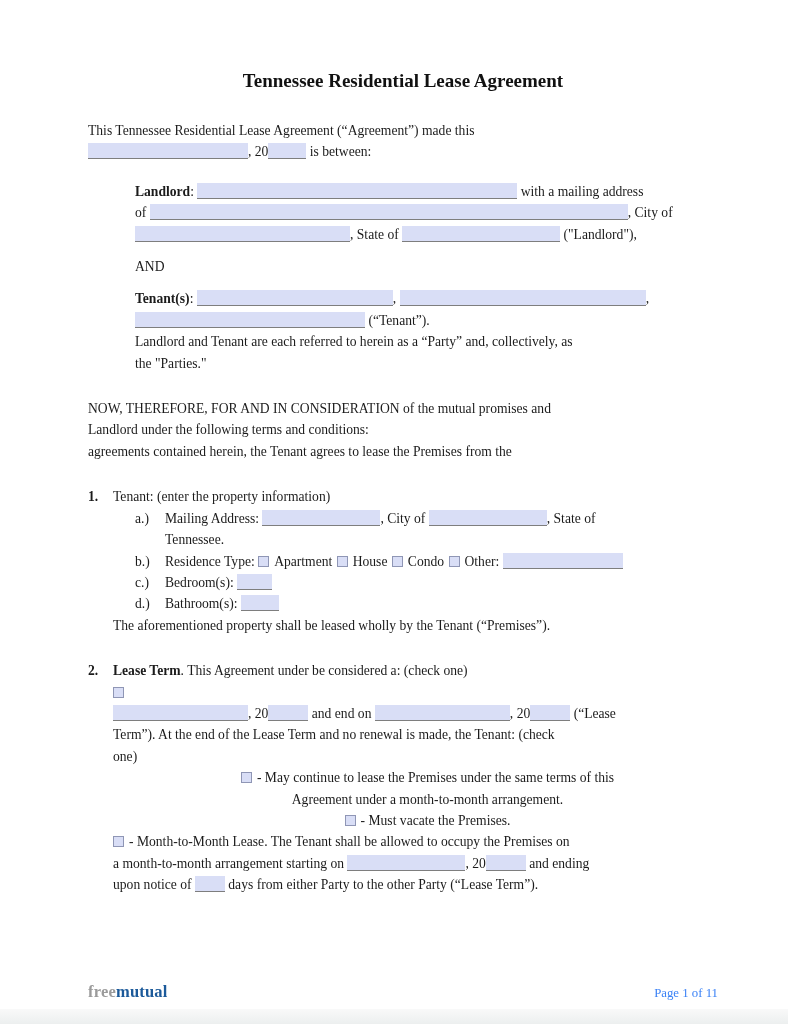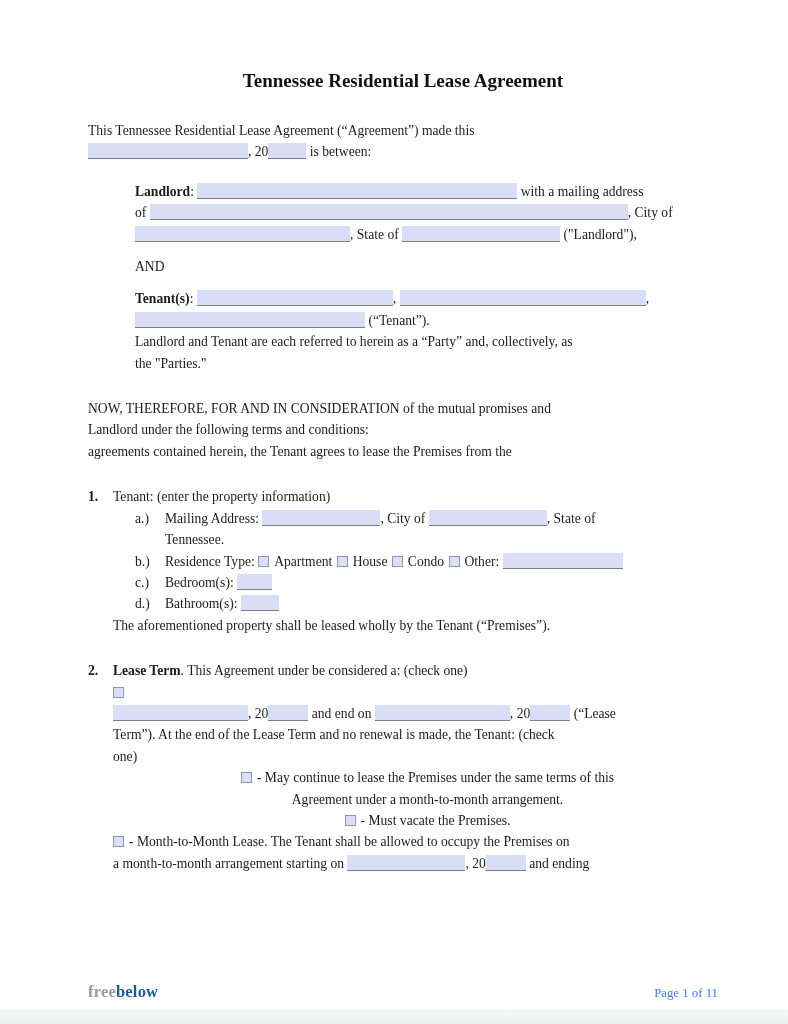--- a/index.html
+++ b/index.html
@@ -136,25 +136,26 @@
 
         <div class="sub-check">
           <div class="line"><span class="cb first"></span><span>- May continue to lease the Premises under the same terms of this</span></div>
           <div class="line"><span>Agreement under a month-to-month arrangement.</span></div>
           <div class="line"><span class="cb first"></span><span>- Must vacate the Premises.</span></div>
         </div>
 
         <div class="gap-top">
           <div class="line"><span class="cb first"></span><span>- Month-to-Month Lease. The Tenant shall be allowed to occupy the Premises on</span></div>
           <div class="line"><span>a month-to-month arrangement starting on </span><span class="field f118"></span><span>, 20</span><span class="field f40"></span><span> and ending</span></div>
+          <div class="line"><span>upon notice of </span><span class="field f30"></span><span> days from either Party to the other Party (“Lease Term”).</span></div>
         </div>
       </div>
     </div>
 
   </div>
 
   <div class="footer">
-    <div class="brand"><span class="free">free</span><span class="forms">below</span></div>
+    <div class="brand"><span class="free">free</span><span class="forms">mutual</span></div>
     <div class="page-info">Page 1 of 11</div>
   </div>
 
   <div class="bottom-strip"></div>
 </div>
 
 </body></html>

